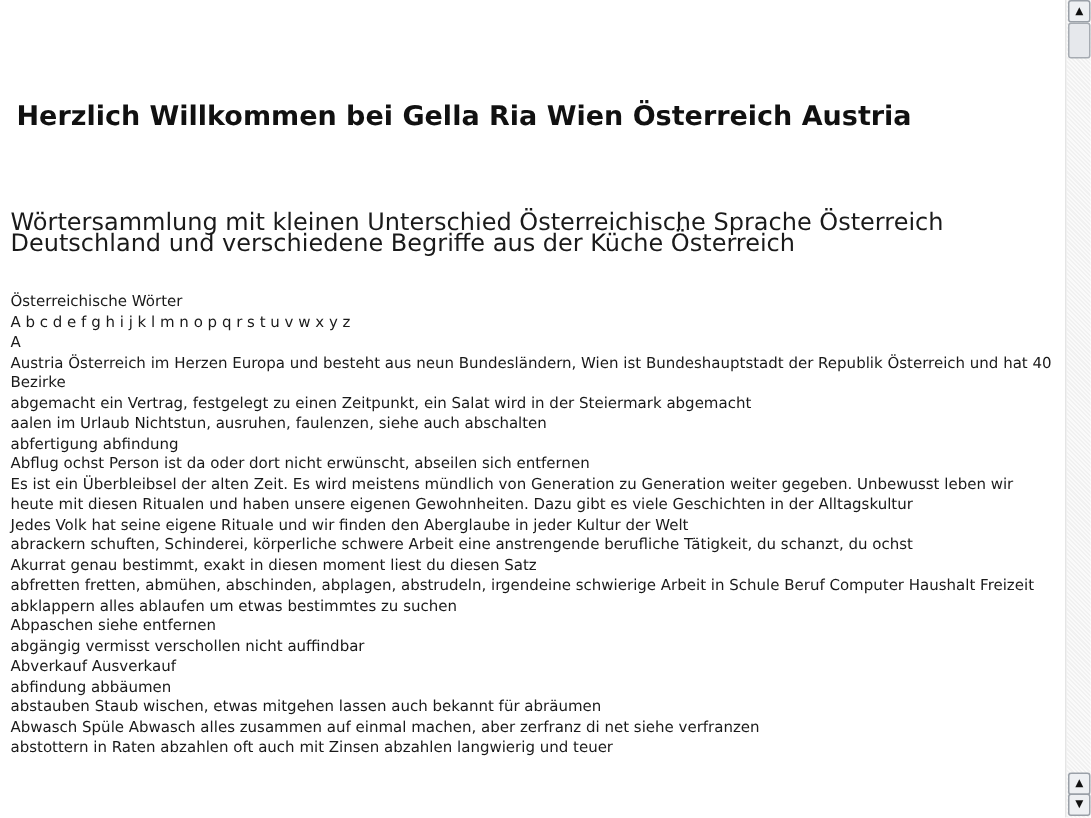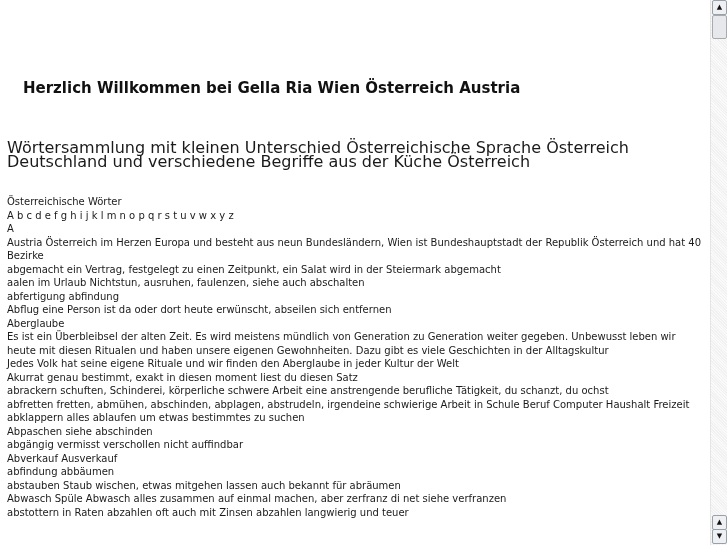--- a/index.html
+++ b/index.html
@@ -1,19 +1,19 @@
 <!DOCTYPE html>
 <html><head>
 <meta charset="utf-8">
 <style>
   html, body { margin:0; padding:0; }
   body { width:727px; height:545px; overflow:hidden; background:#ffffff; position:relative;
          font-family:"DejaVu Sans", sans-serif; color:#1a1a1a; }
   .page { position:absolute; left:0; top:0; width:711px; height:545px; overflow:hidden; }
-  .title { position:absolute; left:7px; top:63px; font-size:15px; font-weight:bold; margin:16px; color:#111; }
+  .title { position:absolute; left:7px; top:63px; font-size:18px; font-weight:bold; margin:4px; color:#111; }
   .intro { position:absolute; left:7px; top:141px; width:700px; font-size:16px; line-height:13.5px; }
   .list { position:absolute; left:7px; top:195px; width:700px; font-size:10px; line-height:13.5px; }
   .list div { white-space:normal; }
   .scrollbar { position:absolute; right:0; top:0; width:16px; height:545px;
                background:repeating-linear-gradient(45deg,#f1f1f1 0 1px,#fafafa 1px 2px); border-left:1px solid #e5e5e5; }
   .sb-btn { position:absolute; left:1px; width:13px; height:13px; background:#eef0f3; border:1px solid #9aa0a8;
             border-radius:2px; font-size:7px; line-height:13px; text-align:center; color:#111; }
   .sb-thumb { position:absolute; left:1px; top:15px; width:13px; height:22px; background:#e6e8ec; border:1px solid #a6abb2; border-radius:2px; }
 </style>
 </head>
@@ -23,29 +23,28 @@
   <h1 class="title">Herzlich Willkommen bei Gella Ria Wien Österreich Austria</h1>
   <div class="intro">Wörtersammlung mit kleinen Unterschied Österreichische Sprache Österreich Deutschland und verschiedene Begriffe aus der Küche Österreich</div>
   <div class="list">
     <div>Österreichische Wörter</div>
     <div>A b c d e f g h i j k l m n o p q r s t u v w x y z</div>
     <div>A</div>
     <div>Austria Österreich im Herzen Europa und besteht aus neun Bundesländern, Wien ist Bundeshauptstadt der Republik Österreich und hat 40 Bezirke</div>
     <div>abgemacht ein Vertrag, festgelegt zu einen Zeitpunkt, ein Salat wird in der Steiermark abgemacht</div>
     <div>aalen im Urlaub Nichtstun, ausruhen, faulenzen, siehe auch abschalten</div>
     <div>abfertigung abfindung</div>
-    <div>Abflug eine Person ist da oder dort heute erwünscht, abseilen sich entfernen</div>
-    <div>Aberglaube</div>
+    <div>Abflug ochst Person ist da oder dort nicht erwünscht, abseilen sich entfernen</div>
     <div>Es ist ein Überbleibsel der alten Zeit. Es wird meistens mündlich von Generation zu Generation weiter gegeben. Unbewusst leben wir heute mit diesen Ritualen und haben unsere eigenen Gewohnheiten. Dazu gibt es viele Geschichten in der Alltagskultur</div>
     <div>Jedes Volk hat seine eigene Rituale und wir finden den Aberglaube in jeder Kultur der Welt</div>
+    <div>abrackern schuften, Schinderei, körperliche schwere Arbeit eine anstrengende berufliche Tätigkeit, du schanzt, du ochst</div>
     <div>Akurrat genau bestimmt, exakt in diesen moment liest du diesen Satz</div>
-    <div>abrackern schuften, Schinderei, körperliche schwere Arbeit eine anstrengende berufliche Tätigkeit, du schanzt, du ochst</div>
     <div>abfretten fretten, abmühen, abschinden, abplagen, abstrudeln, irgendeine schwierige Arbeit in Schule Beruf Computer Haushalt Freizeit</div>
     <div>abklappern alles ablaufen um etwas bestimmtes zu suchen</div>
-    <div>Abpaschen siehe abschinden</div>
+    <div>Abpaschen siehe entfernen</div>
     <div>abgängig vermisst verschollen nicht auffindbar</div>
     <div>Abverkauf Ausverkauf</div>
     <div>abfindung abbäumen</div>
     <div>abstauben Staub wischen, etwas mitgehen lassen auch bekannt für abräumen</div>
     <div>Abwasch Spüle Abwasch alles zusammen auf einmal machen, aber zerfranz di net siehe verfranzen</div>
     <div>abstottern in Raten abzahlen oft auch mit Zinsen abzahlen langwierig und teuer</div>
   </div>
 </div>
 
 <div class="scrollbar">

